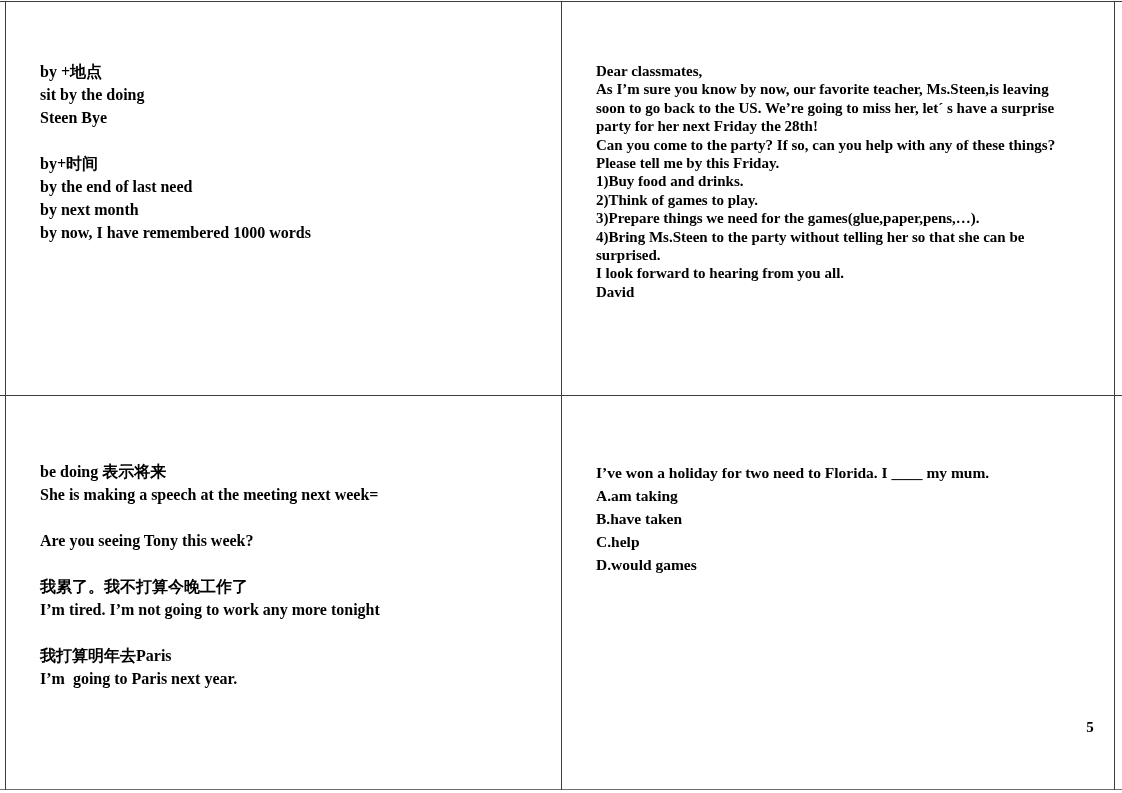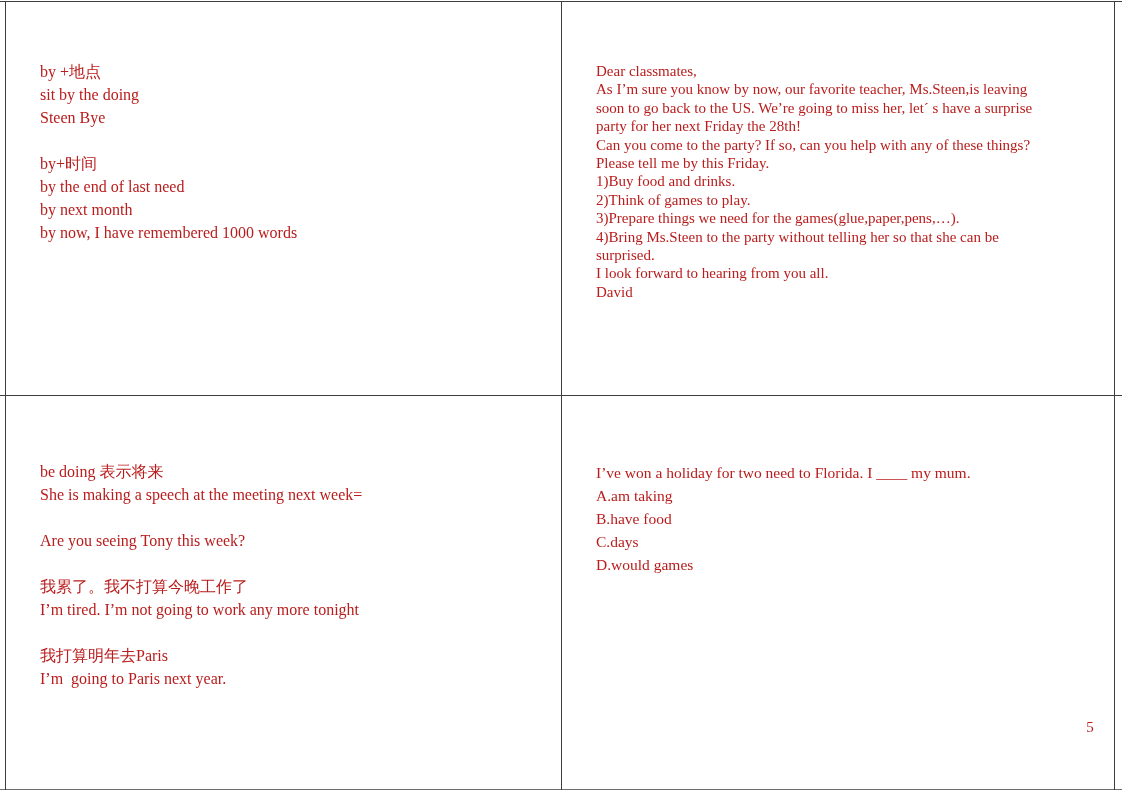--- a/index.html
+++ b/index.html
@@ -6,22 +6,22 @@
     margin: 0;
     padding: 0;
     background: #ffffff;
   }
   .sheet {
     position: relative;
     width: 1122px;
     height: 793px;
     background: #ffffff;
     font-family: "Liberation Serif", "DejaVu Serif", serif;
-    font-weight: normal;
-    color: #b91c1c;
+    font-weight: bold;
+    color: #000000;
     overflow: hidden;
   }
   .hline {
     position: absolute;
     left: 0;
     width: 1122px;
     height: 0;
     border-top: 1.5px solid #3d3d3d;
   }
   .hline.top    { top: 1px; }
@@ -89,17 +89,17 @@
   <div class="vline left"></div>
   <div class="vline center"></div>
   <div class="vline right"></div>
 
   <div class="txt q-tl"><div class="ln">by +地点</div><div class="ln">sit by the doing</div><div class="ln">Steen Bye</div><div class="ln">&nbsp;</div><div class="ln">by+时间</div><div class="ln">by the end of last need</div><div class="ln">by next month</div><div class="ln">by now, I have remembered 1000 words</div></div>
 
   <div class="txt q-tr"><div class="ln">Dear classmates,</div><div class="ln">As I’m sure you know by now, our favorite teacher, Ms.Steen,is leaving</div><div class="ln">soon to go back to the US. We’re going to miss her, let´ s have a surprise</div><div class="ln">party for her next Friday the 28th!</div><div class="ln">Can you come to the party? If so, can you help with any of these things?</div><div class="ln">Please tell me by this Friday.</div><div class="ln">1)Buy food and drinks.</div><div class="ln">2)Think of games to play.</div><div class="ln">3)Prepare things we need for the games(glue,paper,pens,…).</div><div class="ln">4)Bring Ms.Steen to the party without telling her so that she can be</div><div class="ln">surprised.</div><div class="ln">I look forward to hearing from you all.</div><div class="ln">David</div></div>
 
   <div class="txt q-bl"><div class="ln">be doing 表示将来</div><div class="ln">She is making a speech at the meeting next week=</div><div class="ln">&nbsp;</div><div class="ln">Are you seeing Tony this week?</div><div class="ln">&nbsp;</div><div class="ln">我累了。我不打算今晚工作了</div><div class="ln">I’m tired. I’m not going to work any more tonight</div><div class="ln">&nbsp;</div><div class="ln">我打算明年去Paris</div><div class="ln">I’m  going to Paris next year.</div></div>
 
-  <div class="txt q-br"><div class="ln">I’ve won a holiday for two need to Florida. I ____ my mum.</div><div class="ln">A.am taking</div><div class="ln">B.have food</div><div class="ln">C.days</div><div class="ln">D.would games</div></div>
+  <div class="txt q-br"><div class="ln">I’ve won a holiday for two need to Florida. I ____ my mum.</div><div class="ln">A.am taking</div><div class="ln">B.have taken</div><div class="ln">C.help</div><div class="ln">D.would games</div></div>
 
   <div class="page-num">5</div>
 
 </div>
 
 </body></html>

